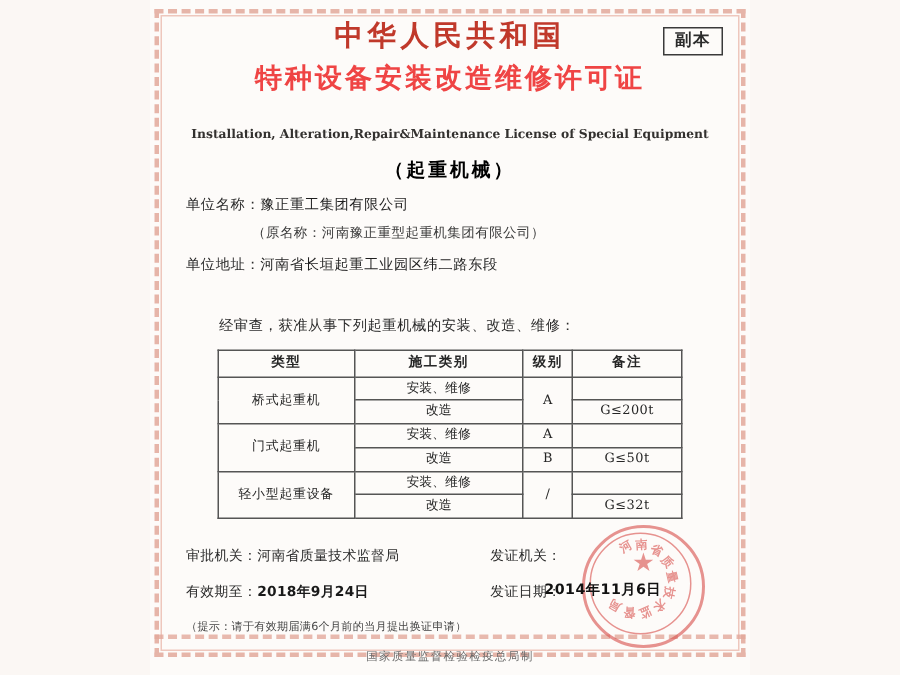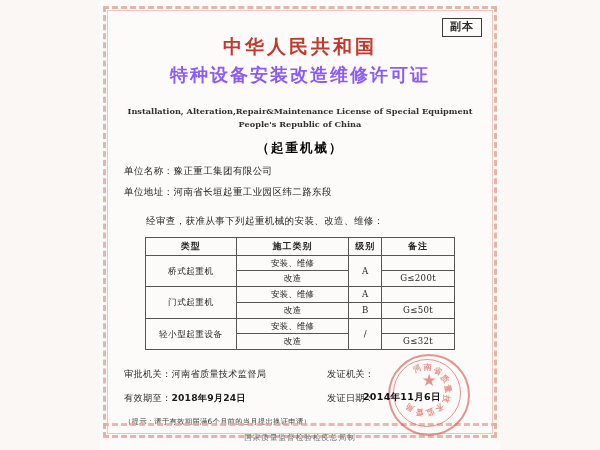--- a/index.html
+++ b/index.html
@@ -69,33 +69,32 @@
     font-weight: bold;
     color: #2b2b2b;
     letter-spacing: 1px;
     font-family: "DejaVu Sans", sans-serif;
     line-height: 1.1;
   }
 
   
   #title-block {
     text-align: center;
-    padding-top: 22px;
   }
   .title-cn-1 {
     font-size: 19px;
     font-weight: bold;
     color: #c0392b;
     letter-spacing: 3px;
     line-height: 1.5;
   }
   .title-cn-2 {
     font-size: 18px;
     font-weight: bold;
-    color: #8b5cf6;
+    color: #ef4444;
     letter-spacing: 2px;
     line-height: 1.5;
   }
   .title-en-1 {
     font-size: 8.2px;
     font-weight: bold;
     color: #33312f;
     letter-spacing: 0px;
     margin-top: 18px;
     font-family: "DejaVu Serif", serif;
@@ -144,21 +143,21 @@
     font-size: 9px;
     color: #3a3a3a;
     margin-top: 6px;
     padding-left: 58px;
     letter-spacing: 0.3px;
   }
 
   #scope-line {
     font-size: 9.5px;
     color: #2b2b2b;
-    margin-top: 16px;
+    margin-top: 28px;
     padding-left: 36px;
     letter-spacing: 0.4px;
   }
 
   
   #scope-table {
     margin: 9px auto 0 auto;
     width: 310px;
     border-collapse: collapse;
     font-size: 8.6px;
@@ -307,30 +306,30 @@
   <div id="border-frame-inner"></div>
 
   <div id="content">
 
     <div id="copy-box">副本</div>
 
     <div id="title-block">
       <div class="title-cn-1">中华人民共和国</div>
       <div class="title-cn-2">特种设备安装改造维修许可证</div>
       <div class="title-en-1">Installation, Alteration,Repair&amp;Maintenance License of Special Equipment</div>
-      <div class="title-en-2">People's Republic of China</div>
     </div>
 
     <div id="category-line">（起重机械）</div>
 
 
     <div class="info-line">
       <span class="lbl">单位名称：</span><span class="val">豫正重工集团有限公司</span>
     </div>
 
+    <div class="info-sub">（原名称：河南豫正重型起重机集团有限公司）</div>
 
     <div class="info-line">
       <span class="lbl">单位地址：</span><span class="val">河南省长垣起重工业园区纬二路东段</span>
     </div>
 
     <div id="scope-line">经审查，获准从事下列起重机械的安装、改造、维修：</div>
 
     <table id="scope-table">
       <thead>
         <tr>

